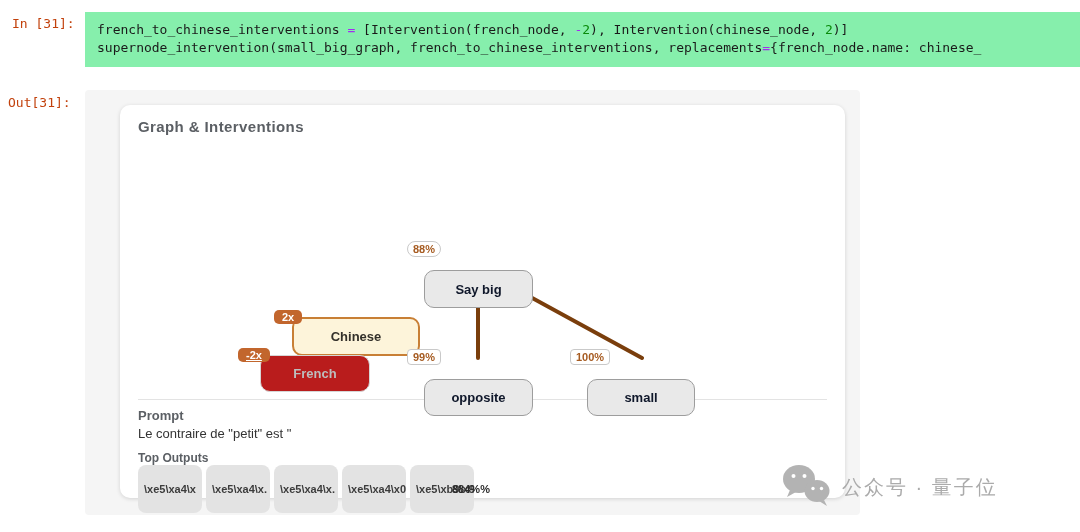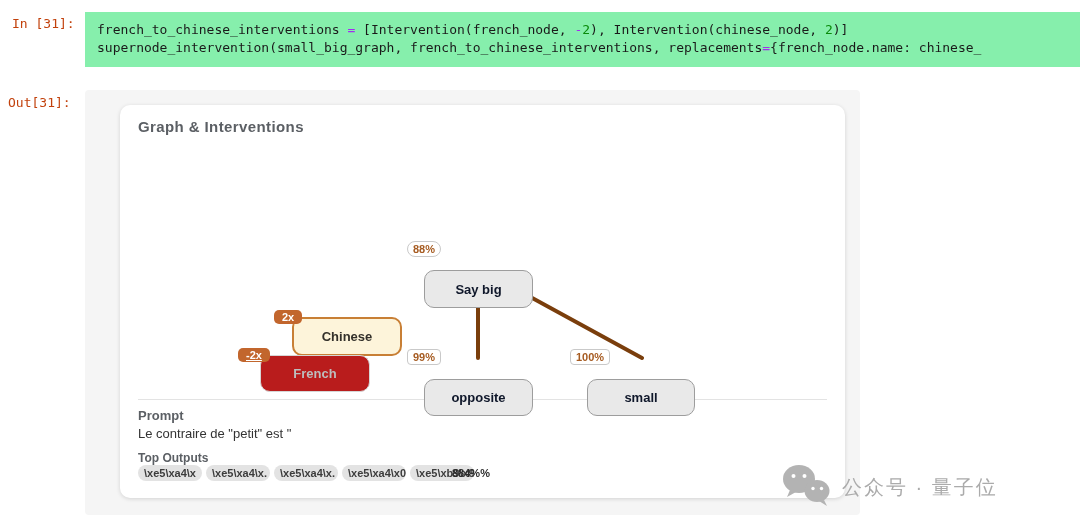--- a/index.html
+++ b/index.html
@@ -32,21 +32,21 @@
   
   .edges { position:absolute; left:0; top:0; width:1080px; height:532px;
            pointer-events:none; z-index:2; }
   .gnode { position:absolute; z-index:3; display:flex; align-items:center;
            justify-content:center; font-size:13px; font-weight:bold;
            border-radius:10px; cursor:default; }
   .gnode-gray  { background:#e9e9e9; border:1.5px solid #9d9d9d; color:#0f172a;margin-top:24px; }
   .gnode-faded { background:#b91c1c; border:1.5px solid #d6d6d6; color:#bdbdbd; }
   .gnode-hl    { background:#fdf4da; border:2px solid #c87f35; color:#33302a; }
   .n-saybig   { left:424px; top:246px; width:109px; height:38px; }
-  .n-chinese  { left:292px; top:317px; width:110px; height:39px; }
+  .n-chinese  { left:292px; top:317px; width:128px; height:39px; }
   .n-french   { left:260px; top:355px; width:110px; height:37px; }
   .n-opposite { left:424px; top:355px; width:109px; height:37px; }
   .n-small    { left:587px; top:355px; width:108px; height:37px; }
 
   .badge-pct { position:absolute; z-index:4; background:#ffffff;
                border:1px solid #c9c9c9; border-radius:4px; padding:1px 5px;
                font-size:11px; font-weight:bold; color:#a65b21; }
   .b-88  { left:407px; top:241px;border-radius:8px; }
   .b-99  { left:407px; top:349px; }
   .b-100 { left:570px; top:349px; }
@@ -59,21 +59,21 @@
   
   .divider { position:absolute; left:138px; top:399px; width:689px; height:1px;
              background:#e3e3e3; }
   .sec-head { position:absolute; font-size:13px; font-weight:bold; color:#5b5f64; }
   .prompt-head { left:138px; top:408px; }
   .prompt-text { position:absolute; left:138px; top:426px; font-size:13px;
                  color:#333; }
   .outputs-head { left:138px; top:451px; font-size:12px; }
   .pill-row { position:absolute; left:138px; top:465px; display:flex; gap:4px;
               align-items:center; }
-  .pill { background:#e3e3e3; border-radius:8px; padding:2px 6px; font-size:11px;
+  .pill { background:#e3e3e3; border-radius:8px; padding:18px 6px; font-size:11px;
           font-weight:bold; color:#3c3c3c; white-space:nowrap; max-width:64px;
           overflow:hidden; }
   .pill-overlay { margin-left:-26px; font-size:11px; font-weight:bold;
                   color:#2c2c2c; z-index:5; }
 
   
   .watermark { position:absolute; left:780px; top:463px; display:flex;
                align-items:center; gap:10px; z-index:6; }
   .wm-icon { width:52px; height:48px; }
   .wm-text { font-size:20px; color:#ababab; letter-spacing:2px; }

